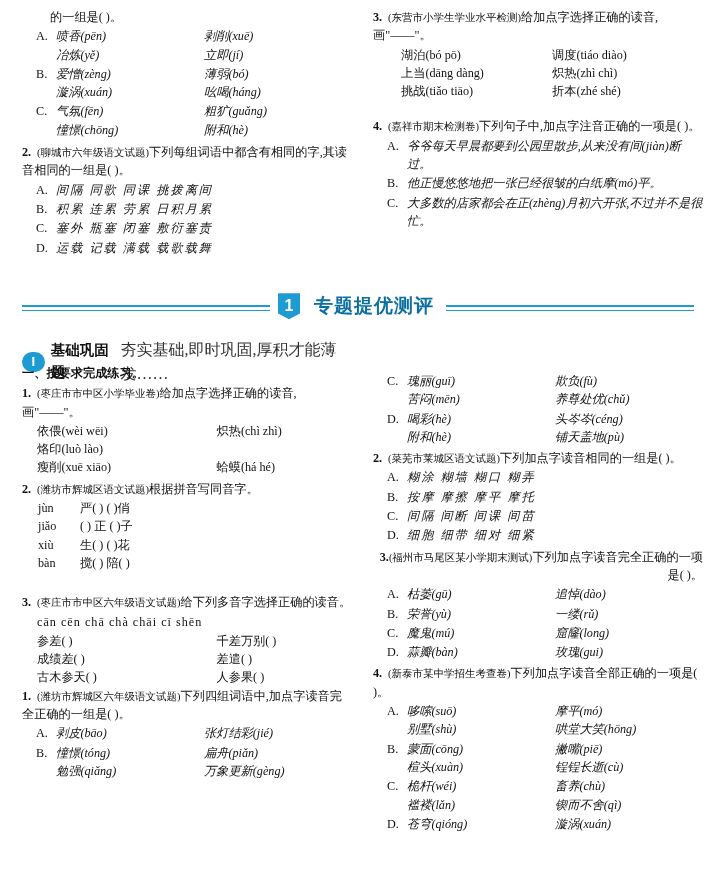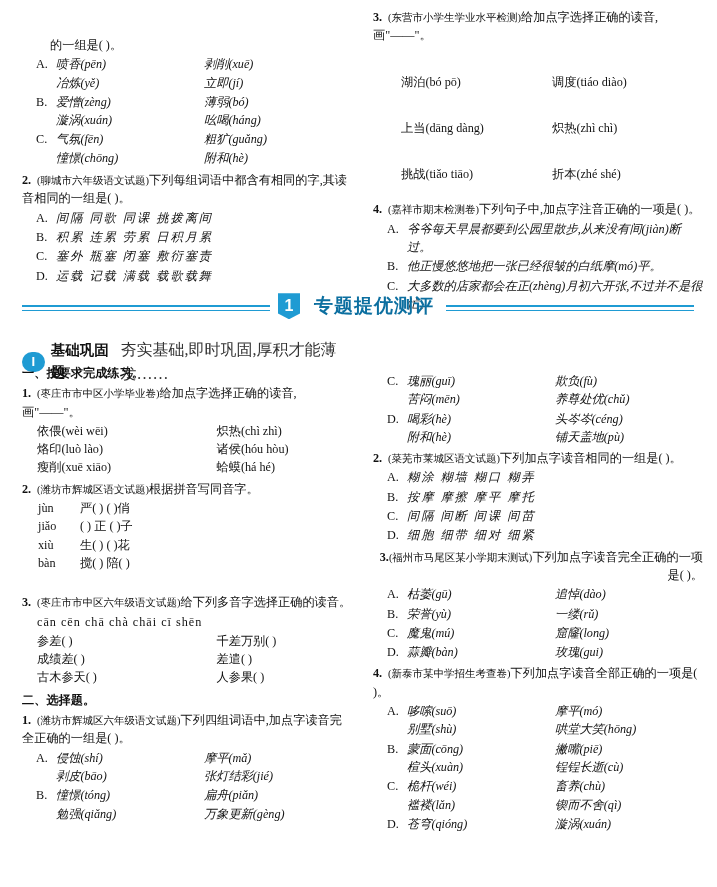--- a/index.html
+++ b/index.html
@@ -17,21 +17,21 @@
   .col{position:absolute;top:0;width:330px;}
   .col-left{left:22px;}
   .col-right{left:373px;}
 
   .qnum{display:inline-block;width:15px;font-weight:bold;}
   .block{margin-bottom:2px;}
   .src{font-size:10.5px;}
 
   .line{margin:0 0 1px 0;}
   .indent1{padding-left:15px;gap:44px;}
-  .indent2{padding-left:28px;margin-top:28px;}
+  .indent2{padding-left:28px;}
 
   .opt{display:flex;margin:0 0 1px 0;}
   .opt .lab{width:20px;flex:none;padding-left:14px;}
   .opt .body{flex:1;font-style:italic;}
   .two{display:flex;}
   .two>div{width:50%;}
 
   
   .banner{
     position:absolute;left:22px;top:292px;width:672px;
@@ -199,21 +199,20 @@
 
     <div class="line">
       <span class="qnum">1.</span><span class="src">(枣庄市市中区小学毕业卷)</span><span>给加点字选择正确的读音,画"——"。</span>
     </div>
     <div class="two indent1">
         <div>依偎(wèi  wēi)</div>
         <div>炽热(chì  zhì)</div>
       </div>
     <div class="two indent1">
         <div>烙印(luò  lào)</div>
-        <div>诸侯(hóu  hòu)</div>
       </div>
     <div class="two indent1">
         <div>瘦削(xuē  xiāo)</div>
         <div>蛤蟆(há  hé)</div>
       </div>
 
     <div class="line" style="margin-top:3px;">
       <span class="qnum">2.</span><span class="src">(潍坊市辉城区语文试题)</span><span>根据拼音写同音字。</span>
     </div>
     <div class="pinyin-row">
@@ -243,32 +242,27 @@
       </div>
     <div class="two indent1">
         <div>成绩差(        )</div>
         <div>差遣(        )</div>
       </div>
     <div class="two indent1">
         <div>古木参天(        )</div>
         <div>人参果(        )</div>
       </div>
 
-    <div class="hdr">二、选择题。</div>
 
     <div class="line">
       <span class="qnum">1.</span><span class="src">(潍坊市辉城区六年级语文试题)</span><span>下列四组词语中,加点字读音完全正确的一组是(      )。</span>
     </div>
     <div class="opt">
       <div class="lab">A.</div>
       <div class="body">
-        <div class="two">
-            <div>侵蚀(shí)</div>
-            <div>摩平(mǎ)</div>
-          </div>
         <div class="two">
             <div>剥皮(bāo)</div>
             <div>张灯结彩(jié)</div>
           </div>
       </div>
     </div>
     <div class="opt">
       <div class="lab">B.</div>
       <div class="body">
         <div class="two">

